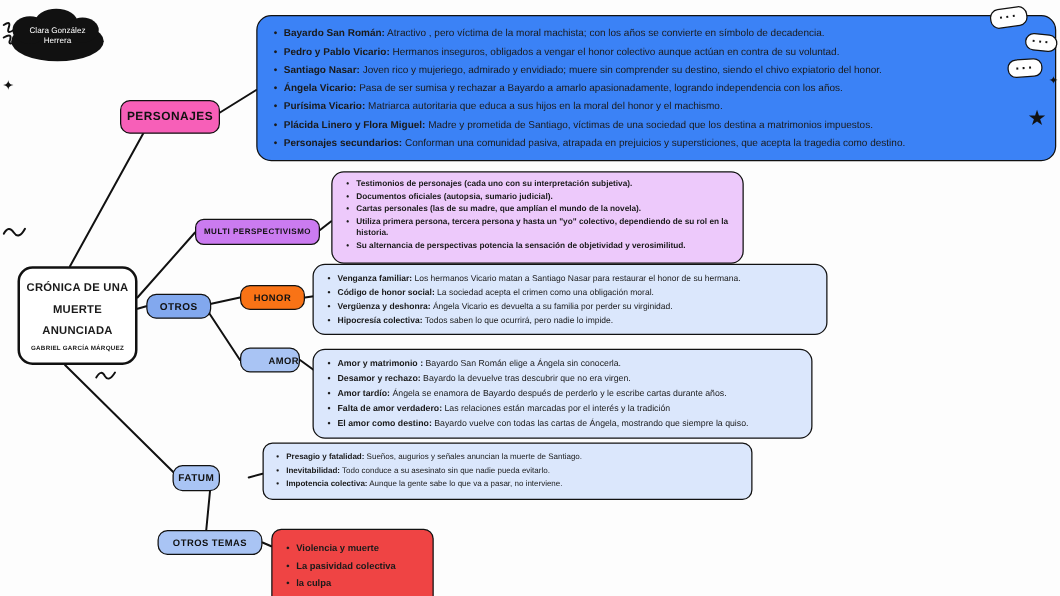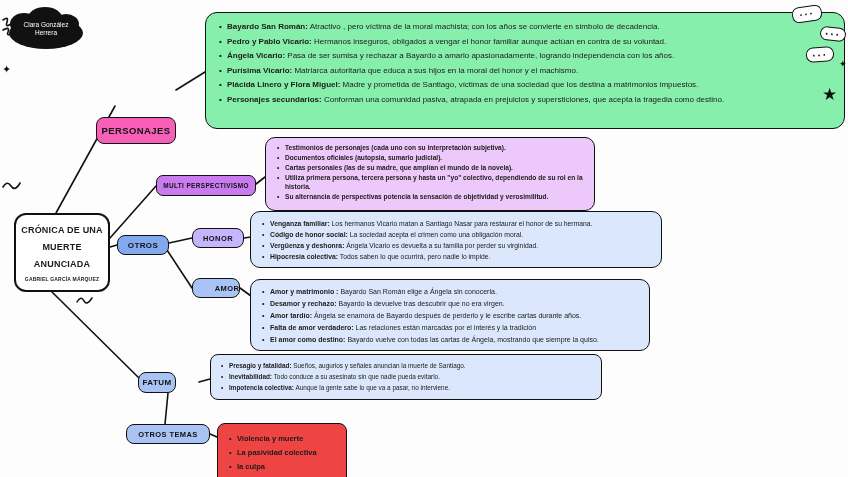--- a/index.html
+++ b/index.html
@@ -19,31 +19,31 @@
   }
   .main-title { font-size:9px; font-weight:bold; line-height:17px; letter-spacing:0.2px; }
   .main-sub   { font-size:5px;  font-weight:bold; margin-top:3px; letter-spacing:0.2px; }
 
   
   .node {
     display:flex; align-items:center; justify-content:center;
     border:1.8px solid #111; border-radius:8px; font-weight:bold;
     letter-spacing:0.4px; color:#111; text-align:center;
   }
-  .node.personajes { left:96px;  top:80px;  width:80px;  height:27px; background:#f75fb8; font-size:9.5px;margin-top:37px; }
+  .node.personajes { left:96px;  top:80px;  width:80px;  height:27px; background:#f75fb8; font-size:9.5px; }
   .node.multi      { left:156px; top:175px; width:100px; height:21px; background:#cb7bf0; font-size:6.4px; border-radius:7px; }
   .node.temas      { left:117px; top:235px; width:52px;  height:20px; background:#82a8ee; font-size:8px; }
-  .node.honor-n    { left:192px; top:228px; width:52px;  height:20px; background:#c4b5fd; font-size:7.5px; }
+  .node.honor-n    { left:192px; top:228px; width:52px;  height:20px; background:#f97316; font-size:7.5px; }
   .node.amor-n     { left:192px; top:278px; width:48px;  height:20px; background:#a9c4f4; font-size:7.5px;padding-left:22px; }
   .node.fatum-n    { left:138px; top:372px; width:38px;  height:21px; background:#a9c4f4; font-size:8px; }
   .node.otros-n    { left:126px; top:424px; width:84px;  height:20px; background:#a9c4f4; font-size:7.5px; }
 
   
   .box { border:1.6px solid #111; border-radius:12px; overflow:hidden; }
-  .box.pink   { left:205px; top:12px;  width:640px; height:117px; background:#86efac; padding:7px 12px; }
+  .box.pink   { left:205px; top:12px;  width:640px; height:117px; background:#3b82f6; padding:7px 12px; }
   .box.purple { left:265px; top:137px; width:330px; height:74px;  background:#edc9fb; padding:5px 10px; border-radius:10px; }
   .box.honor  { left:250px; top:211px; width:412px; height:57px;  background:#dbe7fc; padding:6px 10px; border-radius:10px; }
   .box.amor   { left:250px; top:279px; width:400px; height:72px;  background:#dbe7fc; padding:6px 10px; border-radius:10px; }
   .box.fatum  { left:210px; top:354px; width:392px; height:46px;  background:#dbe7fc; padding:5px 9px;  border-radius:8px; }
   .box.otros  { left:217px; top:423px; width:130px; height:62px;  background:#ef4444; padding:8px 10px; border-radius:8px; }
 
   .bullet { position:relative; padding-left:9px; }
   .bullet::before { content:"•"; position:absolute; left:1px; top:0; font-weight:bold; }
   .box.pink   .bullet { font-size:8px;   line-height:14.6px; }
   .box.purple .bullet { font-size:6.6px; line-height:9px; margin-bottom:1px; }
@@ -122,22 +122,23 @@
   <div class="shape node temas">OTROS</div>
   <div class="shape node honor-n">HONOR</div>
   <div class="shape node amor-n">AMOR</div>
   <div class="shape node fatum-n">FATUM</div>
   <div class="shape node otros-n">OTROS TEMAS</div>
 
   <div class="shape box pink">
 
       <div class="bullet"><b>Bayardo San Román:</b><span> Atractivo , pero víctima de la moral machista; con los años se convierte en símbolo de decadencia.</span></div>
 
-      <div class="bullet"><b>Pedro y Pablo Vicario:</b><span> Hermanos inseguros, obligados a vengar el honor familiar aunque actúan en contra de su voluntad.</span></div>
-
+      <div class="bullet"><b>Pedro y Pablo Vicario:</b><span> Hermanos inseguros, obligados a vengar el honor colectivo aunque actúan en contra de su voluntad.</span></div>
+
+      <div class="bullet"><b>Santiago Nasar:</b><span> Joven rico y mujeriego, admirado y envidiado; muere sin comprender su destino, siendo el chivo expiatorio del honor.</span></div>
 
       <div class="bullet"><b>Ángela Vicario:</b><span> Pasa de ser sumisa y rechazar a Bayardo a amarlo apasionadamente, logrando independencia con los años.</span></div>
 
       <div class="bullet"><b>Purísima Vicario:</b><span> Matriarca autoritaria que educa a sus hijos en la moral del honor y el machismo.</span></div>
 
       <div class="bullet"><b>Plácida Linero y Flora Miguel:</b><span> Madre y prometida de Santiago, víctimas de una sociedad que los destina a matrimonios impuestos.</span></div>
 
       <div class="bullet"><b>Personajes secundarios:</b><span> Conforman una comunidad pasiva, atrapada en prejuicios y supersticiones, que acepta la tragedia como destino.</span></div>
     </div>
 

